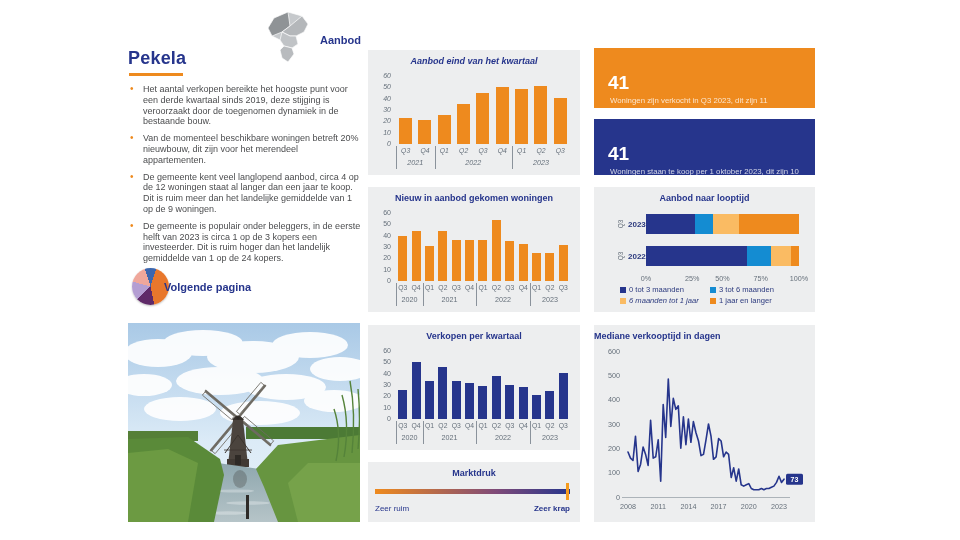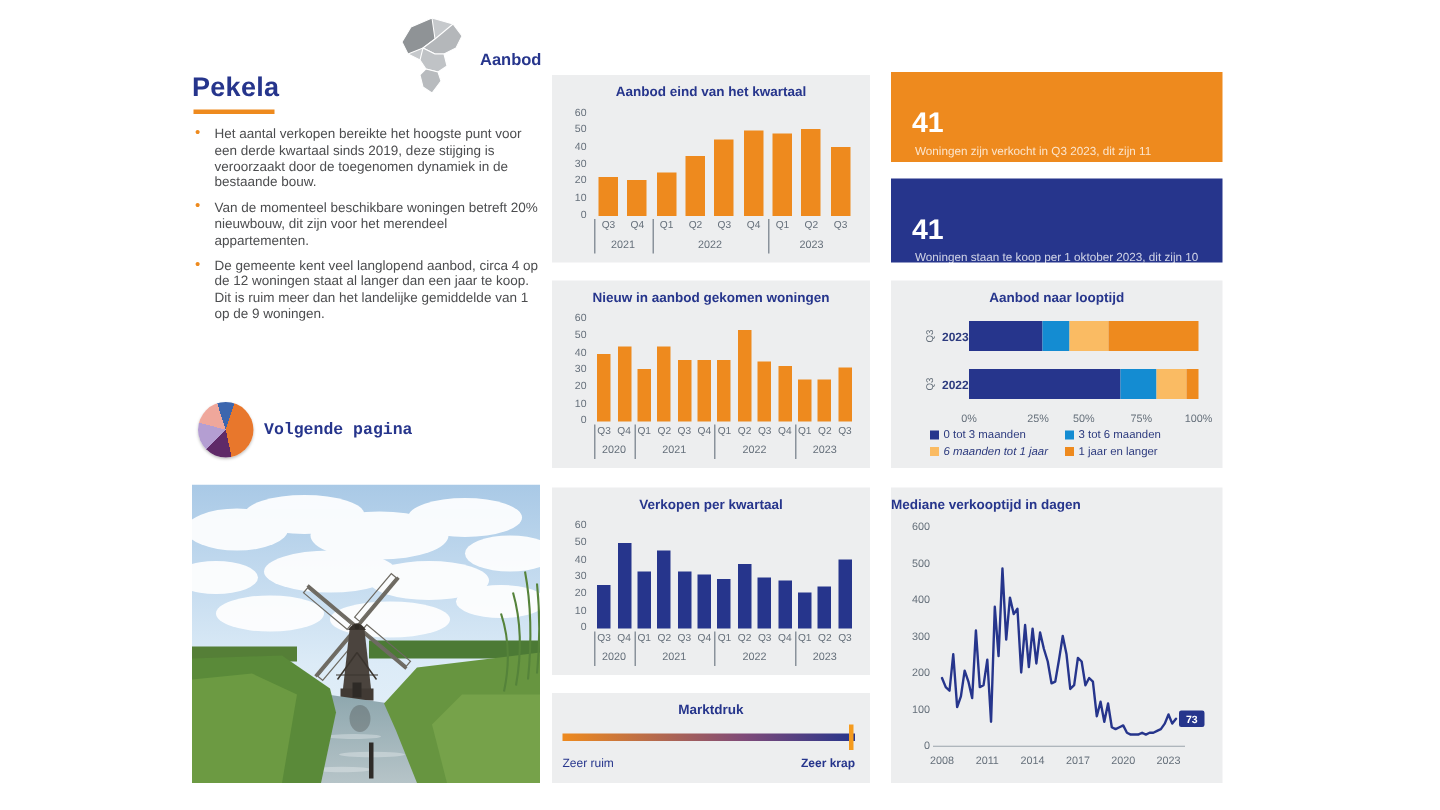--- a/index.html
+++ b/index.html
@@ -38,25 +38,26 @@
     <span class="abs navlabel" style="left:62px;top:24px;">Aanbod</span>
   </div>
 
   <div class="abs page-title">Pekela</div>
   <div class="abs title-underline"></div>
 
   <ul class="abs bullets">
     <li><span>Het aantal verkopen bereikte het hoogste punt voor een derde kwartaal sinds 2019, deze stijging is veroorzaakt door de toegenomen dynamiek in de bestaande bouw.</span></li>
     <li><span>Van de momenteel beschikbare woningen betreft 20% nieuwbouw, dit zijn voor het merendeel appartementen.</span></li>
     <li><span>De gemeente kent veel langlopend aanbod, circa 4 op de 12 woningen staat al langer dan een jaar te koop. Dit is ruim meer dan het landelijke gemiddelde van 1 op de 9 woningen.</span></li>
+    <li><span>De gemeente is populair onder beleggers, in de eerste helft van 2023 is circa 1 op de 3 kopers een investeerder. Dit is ruim hoger dan het landelijk gemiddelde van 1 op de 24 kopers.</span></li>
   </ul>
 
   <div class="abs" style="left:132px;top:268px;width:160px;height:40px;cursor:pointer;">
     <div class="abs pie-icon" style="left:0;top:0;"></div>
-    <span class="abs navlabel" style="left:44px;top:13px;font-family:Liberation Mono, monospace;">Volgende pagina</span>
+    <span class="abs navlabel" style="left:32px;top:13px;">Volgende pagina</span>
   </div>
 
   <div class="abs" style="left:128px;top:323px;width:232px;height:199px;">
     <svg width="232" height="199" viewBox="0 0 232 199">
       <defs>
         <linearGradient id="sky" x1="0" y1="0" x2="0" y2="1">
           <stop offset="0" stop-color="#a9c9e6"></stop>
             <stop offset="0.6" stop-color="#dcebf7"></stop>
             <stop offset="1" stop-color="#e8f2f9"></stop>
         </linearGradient>
@@ -119,21 +120,21 @@
       <g stroke="#55833a" stroke-width="1.4" fill="none">
         <path d="M224,130 Q228,90 222,58"></path>
           <path d="M216,134 Q222,100 214,72"></path>
         <path d="M230,126 Q233,96 230,66"></path>
           <path d="M208,138 Q214,110 206,86"></path>
       </g>
       <rect x="118" y="172" width="3" height="24" fill="#2e2b28"></rect>
     </svg>
   </div>
 
-  <div class="panel" style="left:368px;top:50px;width:212px;height:125px;">
+  <div class="panel" style="left:368px;top:50px;width:212px;height:125px;font-style:italic;">
       <div style="position: absolute; top: 6px; left: 0px; width: 212px; text-align: center; font-size: 9px; font-weight: bold; color: rgb(38, 53, 140);">Aanbod eind van het kwartaal</div>
       <div style="position: absolute; top: 90px; left: 0px; width: 23px; text-align: right; font-size: 7px; color: rgb(102, 112, 123);">0</div>
       <div style="position: absolute; top: 78.7px; left: 0px; width: 23px; text-align: right; font-size: 7px; color: rgb(102, 112, 123);">10</div>
       <div style="position: absolute; top: 67.3px; left: 0px; width: 23px; text-align: right; font-size: 7px; color: rgb(102, 112, 123);">20</div>
       <div style="position: absolute; top: 56px; left: 0px; width: 23px; text-align: right; font-size: 7px; color: rgb(102, 112, 123);">30</div>
       <div style="position: absolute; top: 44.7px; left: 0px; width: 23px; text-align: right; font-size: 7px; color: rgb(102, 112, 123);">40</div>
       <div style="position: absolute; top: 33.3px; left: 0px; width: 23px; text-align: right; font-size: 7px; color: rgb(102, 112, 123);">50</div>
       <div style="position: absolute; top: 22px; left: 0px; width: 23px; text-align: right; font-size: 7px; color: rgb(102, 112, 123);">60</div>
       <div style="position: absolute; left: 31.1px; top: 67.9px; width: 13.1px; height: 26.1px; background: rgb(238, 138, 30);"></div>
       <div style="position: absolute; left: 50.4px; top: 70.2px; width: 13.1px; height: 23.8px; background: rgb(238, 138, 30);"></div>

